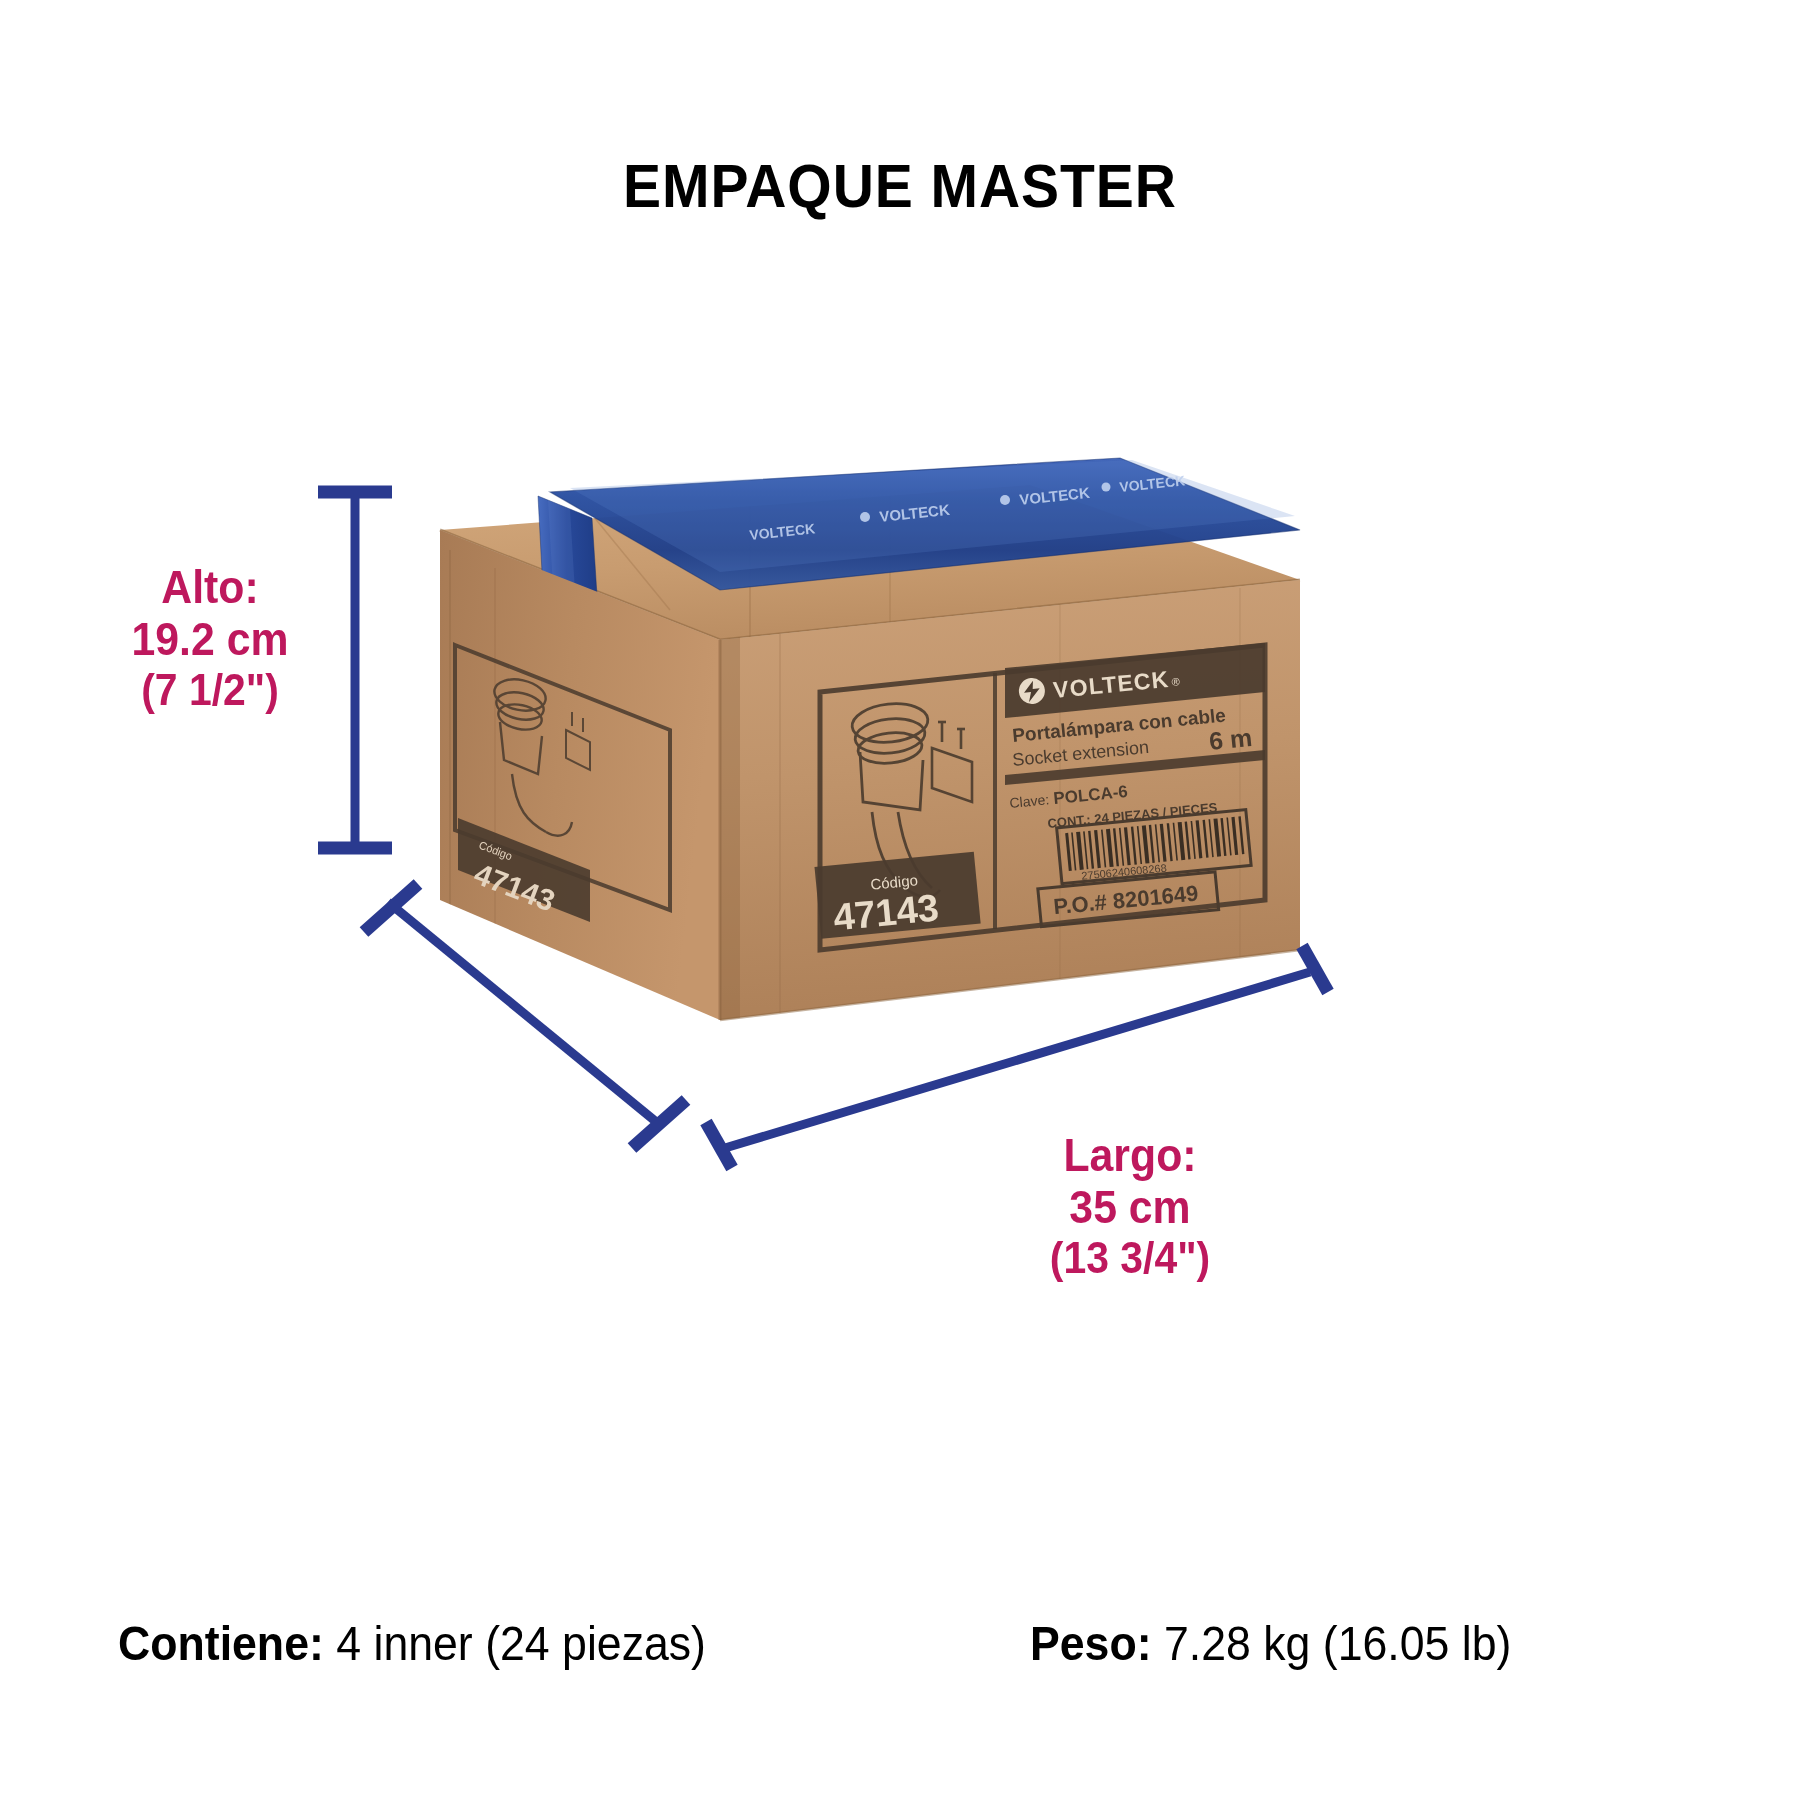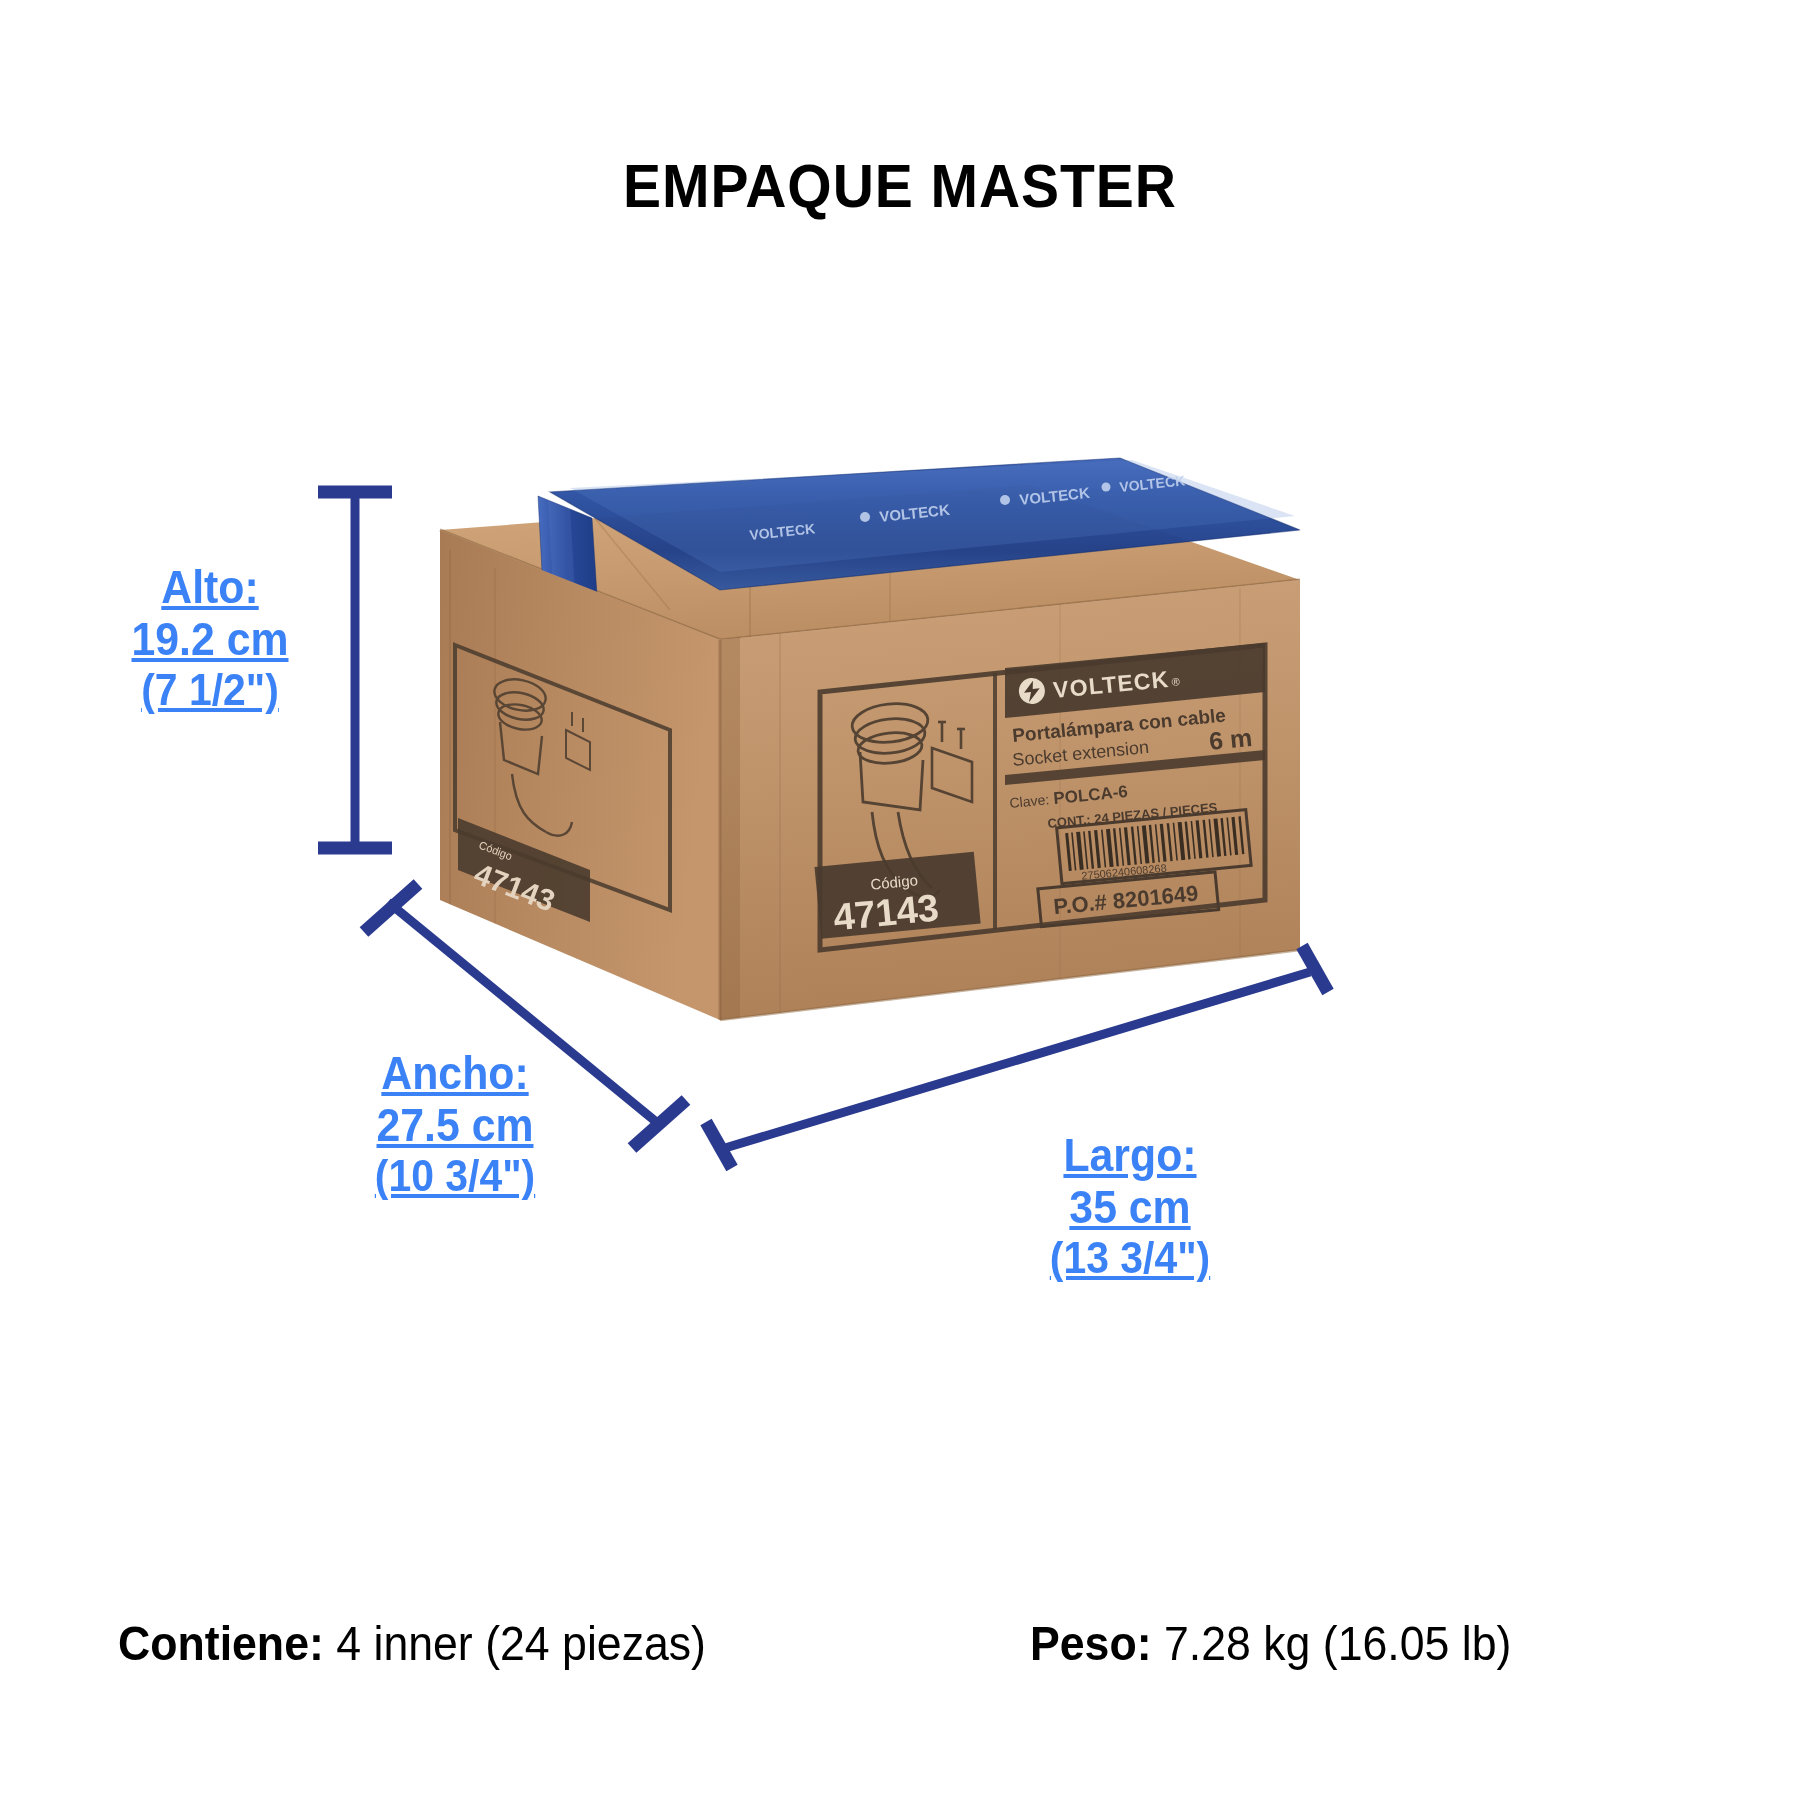--- a/index.html
+++ b/index.html
@@ -21,21 +21,21 @@
 
   
   #box-photo { position:absolute; left:420px; top:430px; width:930px; height:660px; }
   #box-photo svg { display:block; width:100%; height:100%; }
 
   
   .dimline { position:absolute; }
   .dimline svg { display:block; overflow:visible; }
 
   
-  .dimlabel { position:absolute; text-align:center; color:#3b82f6; line-height:1.12;text-decoration:underline; }
+  .dimlabel { position:absolute; text-align:center; color:#be185d; line-height:1.12; }
   .dimlabel .ttl { font-size:46px; font-weight:bold; transform:scaleX(0.93); display:block; }
   .dimlabel .val { font-size:46px; font-weight:bold; transform:scaleX(0.93); display:block; }
   .dimlabel .imp { font-size:44px; font-weight:bold; transform:scaleX(0.93); display:block; }
 
   #alto-label  { left:60px;  top:562px;  width:300px; }
   #ancho-label { left:290px; top:1048px; width:330px; }
   #largo-label { left:920px; top:1130px; width:420px; }
 
   
   #footer { position:absolute; left:0; top:1616px; width:1800px; height:80px;padding-left:48px; }
@@ -294,25 +294,20 @@
       <line x1="602" y1="6" x2="628" y2="52" stroke="#2A3A8F" stroke-width="13"></line>
     </svg>
   </div>
 
   <div class="dimlabel" id="alto-label">
     <span class="ttl">Alto:</span>
     <span class="val">19.2 cm</span>
     <span class="imp">(7 1/2")</span>
   </div>
 
-  <div class="dimlabel" id="ancho-label">
-    <span class="ttl">Ancho:</span>
-    <span class="val">27.5 cm</span>
-    <span class="imp">(10 3/4")</span>
-  </div>
 
   <div class="dimlabel" id="largo-label">
     <span class="ttl">Largo:</span>
     <span class="val">35 cm</span>
     <span class="imp">(13 3/4")</span>
   </div>
 
   <div id="footer">
     <div class="foot" id="foot-contiene">
       <b>Contiene:</b>

